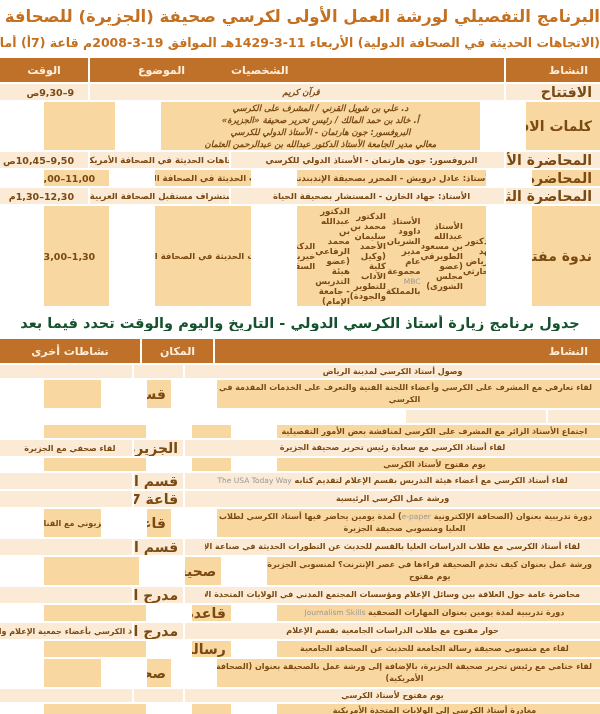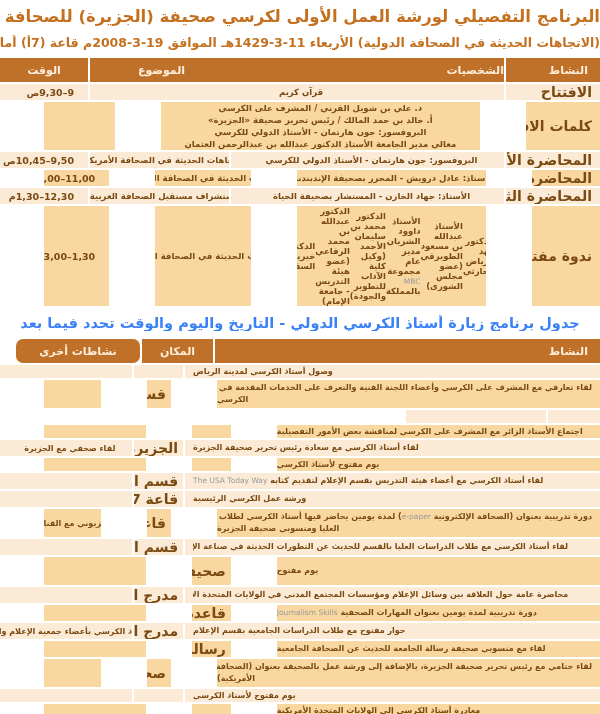--- a/index.html
+++ b/index.html
@@ -3,50 +3,50 @@
 <meta charset="utf-8">
 <style>
   html,body{margin:0;padding:0;background:#fff;}
   .page{
     width:600px;height:714px;overflow:hidden;direction:rtl;background:#fff;
     font-family:"DejaVu Sans",sans-serif;font-weight:bold;color:#7a4a12;
     position:relative;
   }
   .title1{color:#c4701f;font-size:16.5px;text-align:center;padding-top:7px;white-space:nowrap;overflow:hidden;}
   .title2{color:#c4701f;font-size:12.5px;text-align:center;margin-top:9px;white-space:nowrap;overflow:hidden;}
-  .title3{color:#3b82f6;font-size:14.5px;text-align:center;margin-top:9px;margin-bottom:7px;white-space:nowrap;overflow:hidden;}
+  .title3{color:#14532d;font-size:14.5px;text-align:center;margin-top:9px;margin-bottom:7px;white-space:nowrap;overflow:hidden;}
   .tbl{margin-top:8px;}
   .row{display:flex;gap:2px;margin-top:2px;align-items:stretch;}
   .hcell{background:#bf7129;color:#fdeedc;font-size:11px;height:24px;display:flex;align-items:center;}
   .hcell.center{justify-content:center;}
   .hcell.padr{padding-right:12px;box-sizing:border-box;}
   .light{background:#fbead5;padding-left:8px;}
   .dark{background:#f9d7a1;margin-left:44px;}
   .cell{display:flex;align-items:center;box-sizing:border-box;}
   
   .c1-act{width:94px;font-size:14px;padding-right:8px;white-space:nowrap;overflow:hidden;}
   .c1-people{width:273px;font-size:8.5px;justify-content:center;white-space:nowrap;overflow:hidden;}
   .c1-topic{width:139px;font-size:8.5px;justify-content:center;white-space:nowrap;overflow:hidden;}
   .c1-mid{width:414px;flex-direction:column;justify-content:center;font-size:8.5px;}
-  .c1-mid .ln{line-height:12px;white-space:nowrap;text-align:right;}
+  .c1-mid .ln{line-height:12px;white-space:nowrap;text-align:right;font-style:italic;}
   .c1-time{width:88px;font-size:9.5px;justify-content:flex-start;padding-right:14px;white-space:nowrap;overflow:hidden;}
   .h-mid{width:414px;padding:0;}
   .h-mid .sub{display:flex;width:100%;}
-  .h-mid .sub .sp{width:273px;text-align:right;}
+  .h-mid .sub .sp{width:273px;text-align:left;}
   .h-mid .sub .st{width:139px;text-align:center;}
   .h-time{width:88px;}
   .h-act1{width:94px;}
   
-  .c2-act{width:442px;font-size:8px;padding-right:8px;flex-direction:column;justify-content:center;align-items:flex-end;}
+  .c2-act{width:442px;font-size:8px;padding-right:8px;flex-direction:column;justify-content:center;align-items:center;}
   .c2-act .ln{line-height:12px;white-space:nowrap;overflow:hidden;max-width:375px;}
   .c2-place{width:52px;font-size:14px;justify-content:flex-start;padding-right:5px;white-space:nowrap;overflow:hidden;}
   .c2-other{width:140px;font-size:8px;justify-content:center;white-space:nowrap;overflow:hidden;}
   .h-act2{width:385px;}
   .h-place{width:71px;}
-  .h-other{width:124px;border-radius:7px;}
+  .h-other{width:140px;}
   .r-min13{min-height:13px;}
   .r-min28 .cell{min-height:28px;}
   .latin{color:#9a9a9a;font-weight:normal;font-size:7.5px;font-family:"DejaVu Sans",sans-serif;}
 </style>
 </head>
 <body>
 
 <div class="page">
   <div class="title1">البرنامج التفصيلي لورشة العمل الأولى لكرسي صحيفة (الجزيرة) للصحافة الدولية</div>
   <div class="title2">(الاتجاهات الحديثة في الصحافة الدولية) الأربعاء 11-3-1429هـ الموافق 19-3-2008م قاعة (7أ) أمام كلية الآداب بجامعة الملك سعود</div>
@@ -183,20 +183,21 @@
       </div>
       <div class="row r-min13">
         <div class="cell c2-act light">
           <div class="ln">لقاء أستاذ الكرسي مع طلاب الدراسات العليا بالقسم للحديث عن التطورات الحديثة في صناعة الإعلان والعلاقات العامة</div>
         </div>
         <div class="cell c2-place light">قسم الإعلام</div>
         <div class="cell c2-other light"></div>
       </div>
       <div class="row r-min28">
         <div class="cell c2-act dark">
+          <div class="ln">ورشة عمل بعنوان كيف تخدم الصحيفة قراءها في عصر الإنترنت؟ لمنسوبي الجزيرة</div>
           <div class="ln">يوم مفتوح</div>
         </div>
         <div class="cell c2-place dark">صحيفة الجزيرة</div>
         <div class="cell c2-other dark"></div>
       </div>
       <div class="row r-min13">
         <div class="cell c2-act light">
           <div class="ln">محاضرة عامة حول العلاقة بين وسائل الإعلام ومؤسسات المجتمع المدني في الولايات المتحدة الأمريكية</div>
         </div>
         <div class="cell c2-place light">مدرج الآداب</div>

